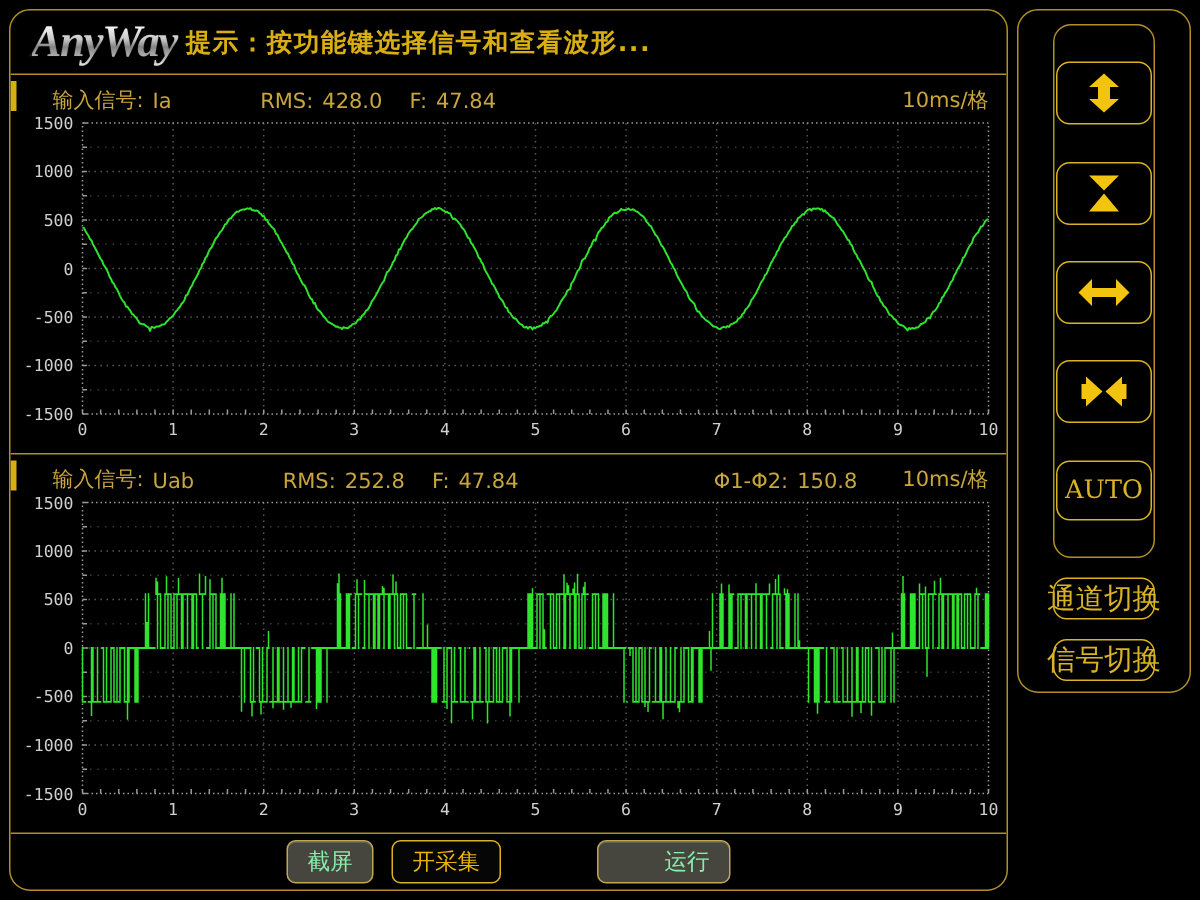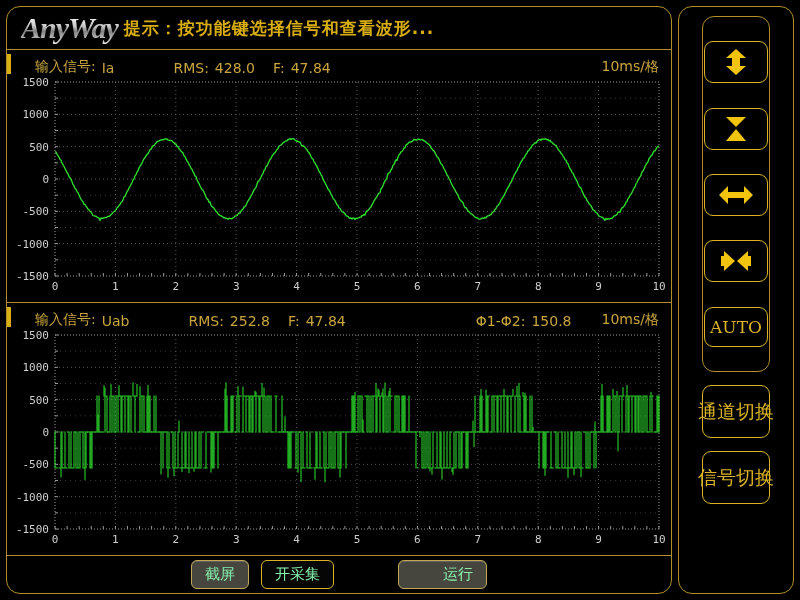--- a/index.html
+++ b/index.html
@@ -30,25 +30,25 @@
   .edge-marker { position:absolute; left:0; top:4px; width:4px; height:20px;
                  background:#d9ae12; }
   svg.scope { display:block; margin-left:2px; }
 
   
   .bottombar { height:36px; display:flex; align-items:center; justify-content:center; gap:12px; }
   .bb-btn { font-size:15px; line-height:1; padding:6px 13px; border-radius:6px;
             cursor:pointer; font-family:"DejaVu Sans", sans-serif; }
   .bb-gray { background:#46463e; border:1px solid #c0a857; color:#86efac;
              box-shadow:inset 0 1px 0 rgba(255,255,255,.15); }
-  .bb-outline { background:#060606; border:1px solid #d9b325; color:#86efac; }
+  .bb-outline { background:#060606; border:1px solid #d9b325; color:#eab308; }
   .bb-run { margin-left:52px;padding-left:44px; }
 
   
-  .sidebar { position:absolute; left:678px; top:6px; width:116px; height:588px;
+  .sidebar { position:absolute; left:678px; top:6px; width:116px; height:456px;
              border:1px solid #b08f28; border-radius:14px; padding:9px 23px;
              display:flex; flex-direction:column; }
   .zoom-group { border:1px solid #b08f28; border-radius:12px; flex:none; height:356px;
                 display:flex; flex-direction:column; align-items:center;
                 justify-content:space-evenly; }
   .icon-btn { width:64px; height:42px; border:1px solid #d9b325; border-radius:9px;
               background:#000; display:flex; align-items:center; justify-content:center;
               cursor:pointer; }
   .auto-btn { width:64px; height:40px; border:1px solid #d9b325; border-radius:9px;
               background:#000; color:#d9b325; font-family:"DejaVu Serif", serif;

